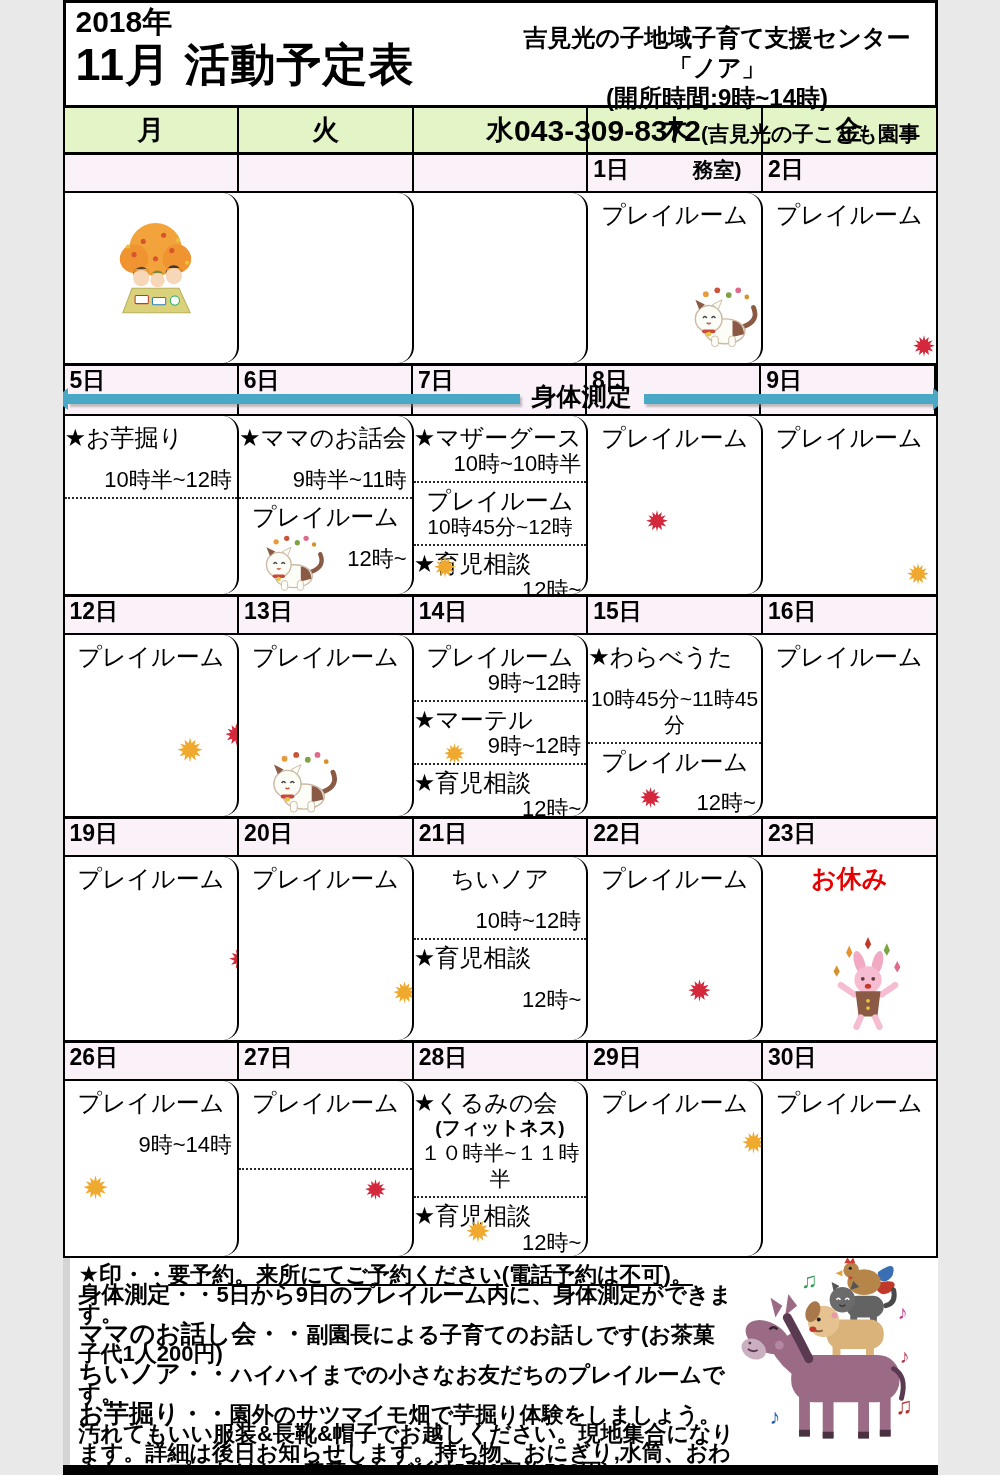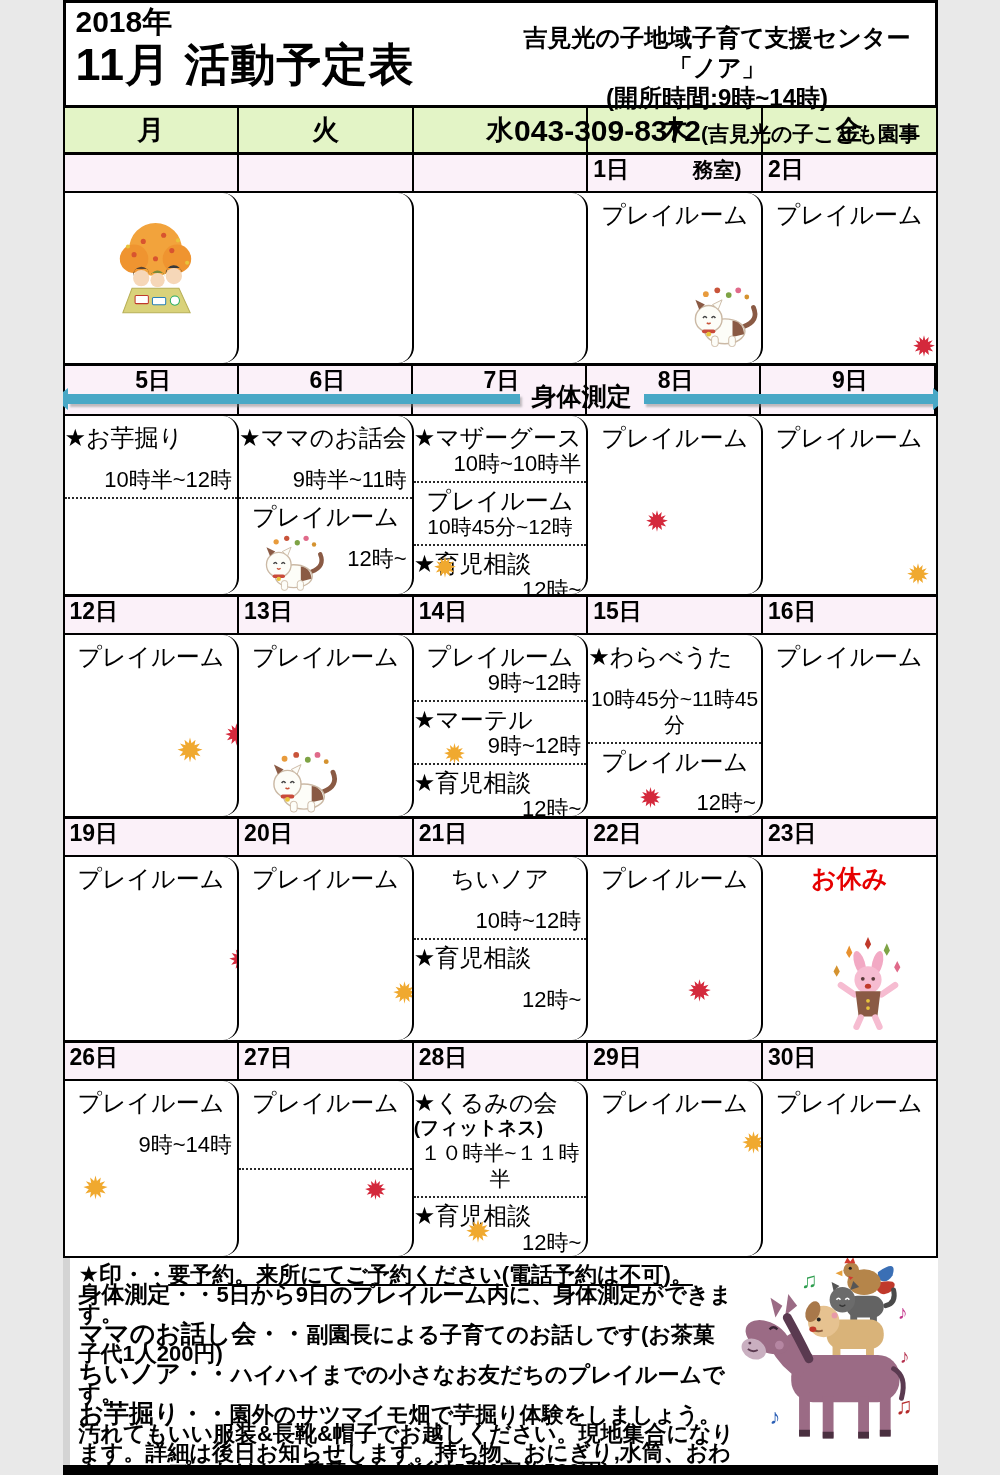--- a/index.html
+++ b/index.html
@@ -19,31 +19,31 @@
 
   
   .cal{border-left:2px solid #000;border-right:2px solid #000;border-top:3px solid #000;border-bottom:2px solid #000;}
   .row{display:flex;}
   .cell{flex:1;border-right:2px solid #000;position:relative;box-sizing:border-box;overflow:hidden;}
   .cell:last-child{border-right:none;}
   .weekday-row{background:var(--green);height:44px;border-bottom:3px solid #000;}
   .weekday-row .cell{text-align:center;font-size:27px;font-weight:700;line-height:44px;}
   .date-row{background:var(--pink);height:36px;border-bottom:2px solid #000;}
   .date-row .date-label{display:block;font-size:23px;font-weight:700;padding:3px 0 0 5px;line-height:1;}
-  .date-row.banner-row{height:48px;position:relative;text-align:center;}
+  .date-row.banner-row{height:48px;position:relative;}
   .content-row{border-bottom:3px solid #000;}
   .content-row:last-child{border-bottom:none;}
   .content-row .cell{padding-top:8px;display:flex;flex-direction:column;border-radius:16px;}
   .w1{height:170px;} .w2{height:178px;} .w3{height:181px;} .w4{height:183px;} .w5{height:175px;}
 
   .ev-plain{font-size:24px;text-align:center;line-height:27px;}
   .ev-title{font-size:24px;font-weight:400;line-height:27px;}
   .ev-time{font-size:22px;text-align:right;padding-right:5px;line-height:26px;}
   .ev-timec{font-size:21px;text-align:center;line-height:26px;}
-  .ev-subtitle{font-size:19px;font-weight:700;text-align:left;line-height:24px;}
+  .ev-subtitle{font-size:19px;font-weight:700;text-align:center;line-height:24px;}
   .ev-divider{border-top:2px dotted #2a2a2a;margin:4px 0;}
   .ev-spacer{height:16px;}
   .ev-holiday{font-size:25px;font-weight:700;color:var(--red);text-align:center;line-height:27px;}
 
   .deco{position:absolute;display:block;pointer-events:none;}
 
   
   .measure{position:absolute;left:3px;right:3px;bottom:3px;height:24px;display:flex;align-items:center;z-index:5;}
   .mbar{height:10px;background:var(--teal);position:relative;box-shadow:2px 3px 2px rgba(130,130,130,.5);}
   .mbar.mleft{flex:0 0 452px;}

